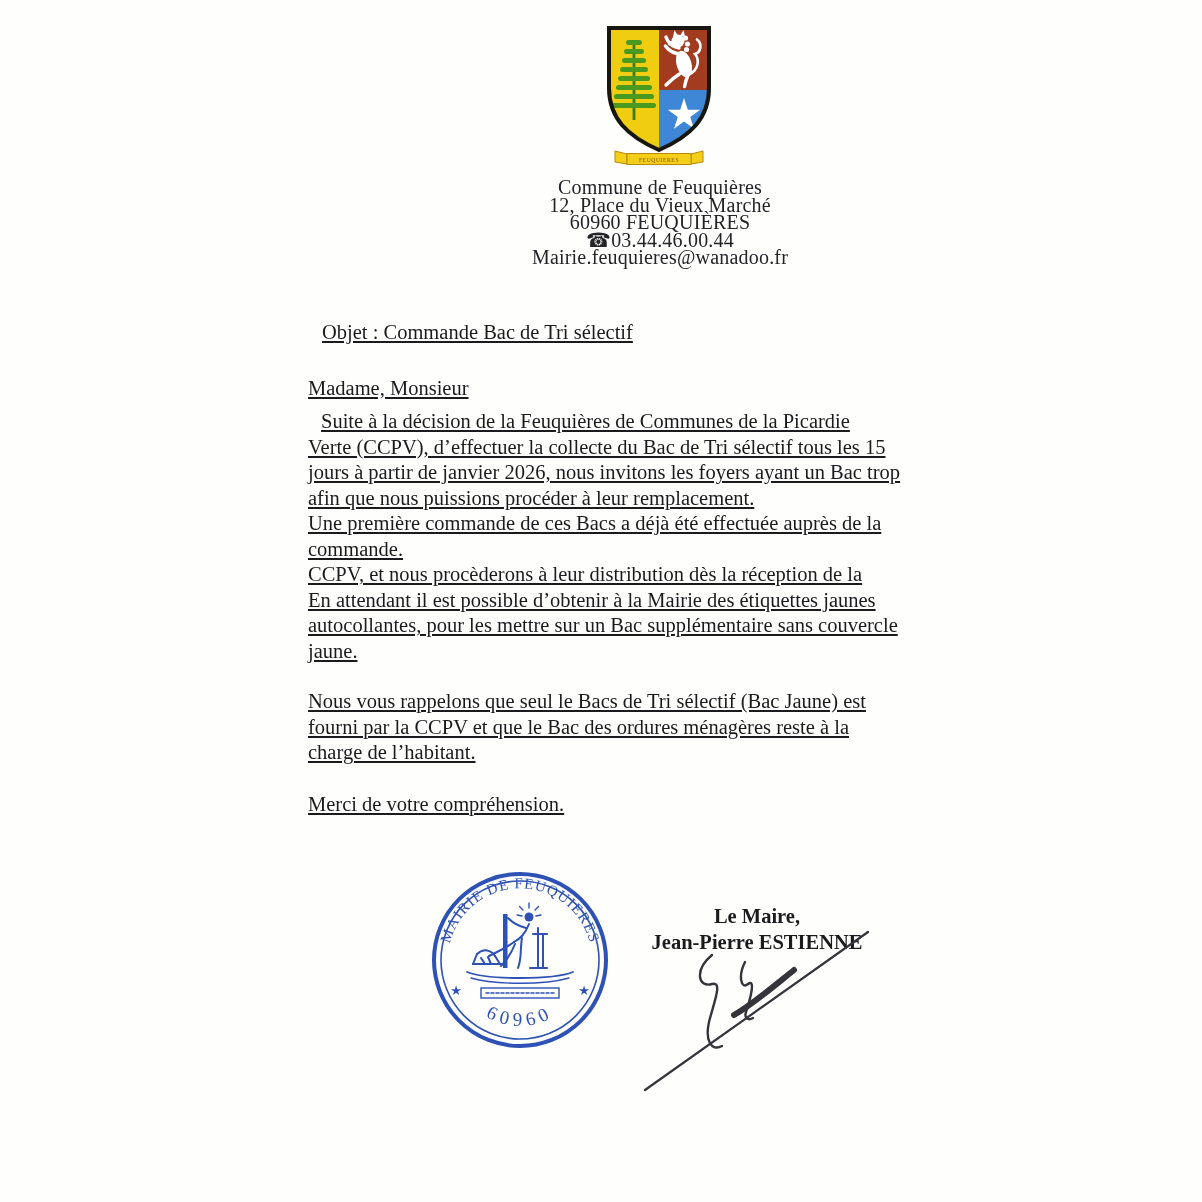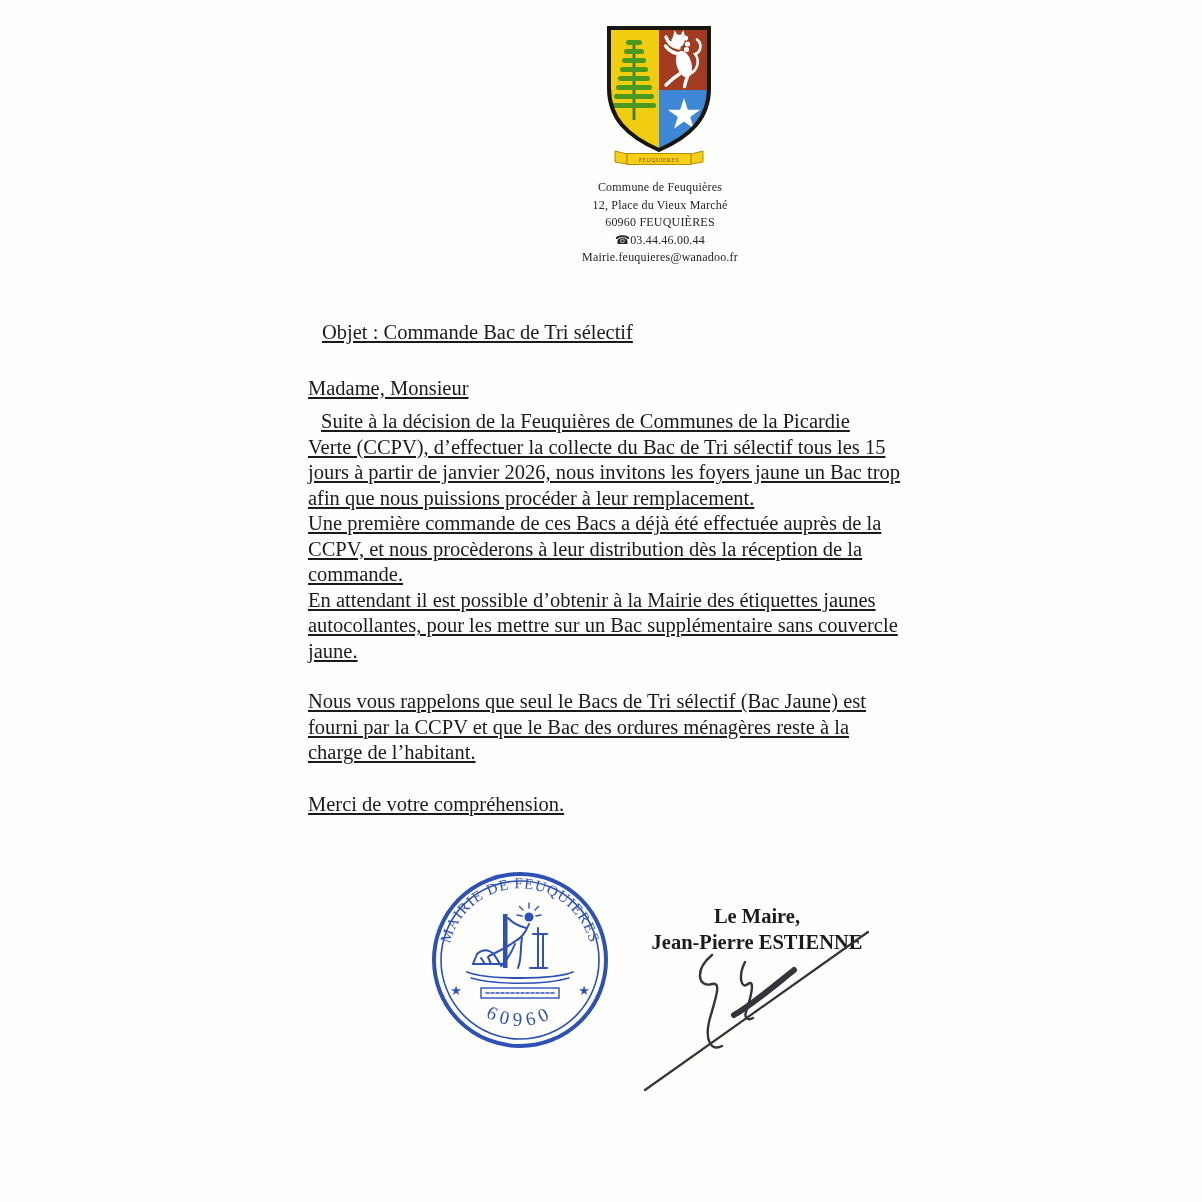--- a/index.html
+++ b/index.html
@@ -3,21 +3,21 @@
 <meta charset="utf-8">
 <style>
   html,body{margin:0;padding:0;background:#ffffff;}
   .page{
     position:relative;width:1202px;height:1202px;background:#fefefd;
     font-family:"Liberation Serif", serif;color:#1d1d20;overflow:hidden;
   }
   .crest{position:absolute;left:599px;top:18px;}
   .hdr{
     position:absolute;left:505px;top:179px;width:310px;text-align:center;
-    font-size:12px;line-height:17.6px;color:#242428;letter-spacing:.2px;
+    font-size:20px;line-height:17.6px;color:#242428;letter-spacing:.2px;
   }
   .letter{
     position:absolute;left:308px;top:320px;width:680px;
     font-size:20.5px;line-height:25.5px;color:#1b1b1e;text-decoration:underline;
   }
   .letter div{white-space:nowrap;}
   .subject{text-indent:14px;margin-bottom:30px;}
   .salutation{margin-bottom:8px;}
   .p1 .first{text-indent:13px;}
   .p2{margin-top:25px;}
@@ -95,25 +95,25 @@
     <div>☎03.44.46.00.44</div>
     <div>Mairie.feuquieres@wanadoo.fr</div>
   </div>
 
   <div class="letter">
     <div class="subject">Objet : Commande Bac de Tri sélectif</div>
     <div class="salutation">Madame, Monsieur</div>
     <div class="p1">
       <div class="first">Suite à la décision de la Feuquières de Communes de la Picardie</div>
       <div>Verte (CCPV), d’effectuer la collecte du Bac de Tri sélectif tous les 15</div>
-      <div>jours à partir de janvier 2026, nous invitons les foyers jaune un Bac trop</div>
+      <div>jours à partir de janvier 2026, nous invitons les foyers ayant un Bac trop</div>
       <div>afin que nous puissions procéder à leur remplacement.</div>
       <div>Une première commande de ces Bacs a déjà été effectuée auprès de la</div>
+      <div>commande.</div>
       <div>CCPV, et nous procèderons à leur distribution dès la réception de la</div>
-      <div>commande.</div>
       <div>En attendant il est possible d’obtenir à la Mairie des étiquettes jaunes</div>
       <div>autocollantes, pour les mettre sur un Bac supplémentaire sans couvercle</div>
       <div>jaune.</div>
     </div>
     <div class="p2">
       <div>Nous vous rappelons que seul le Bacs de Tri sélectif (Bac Jaune) est</div>
       <div>fourni par la CCPV et que le Bac des ordures ménagères reste à la</div>
       <div>charge de l’habitant.</div>
     </div>
     <div class="thanks">Merci de votre compréhension.</div>

